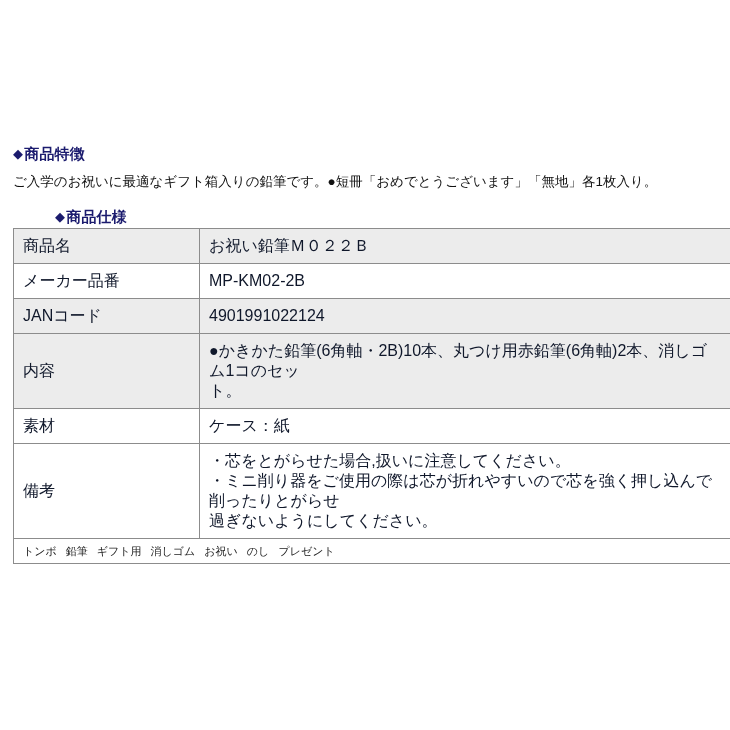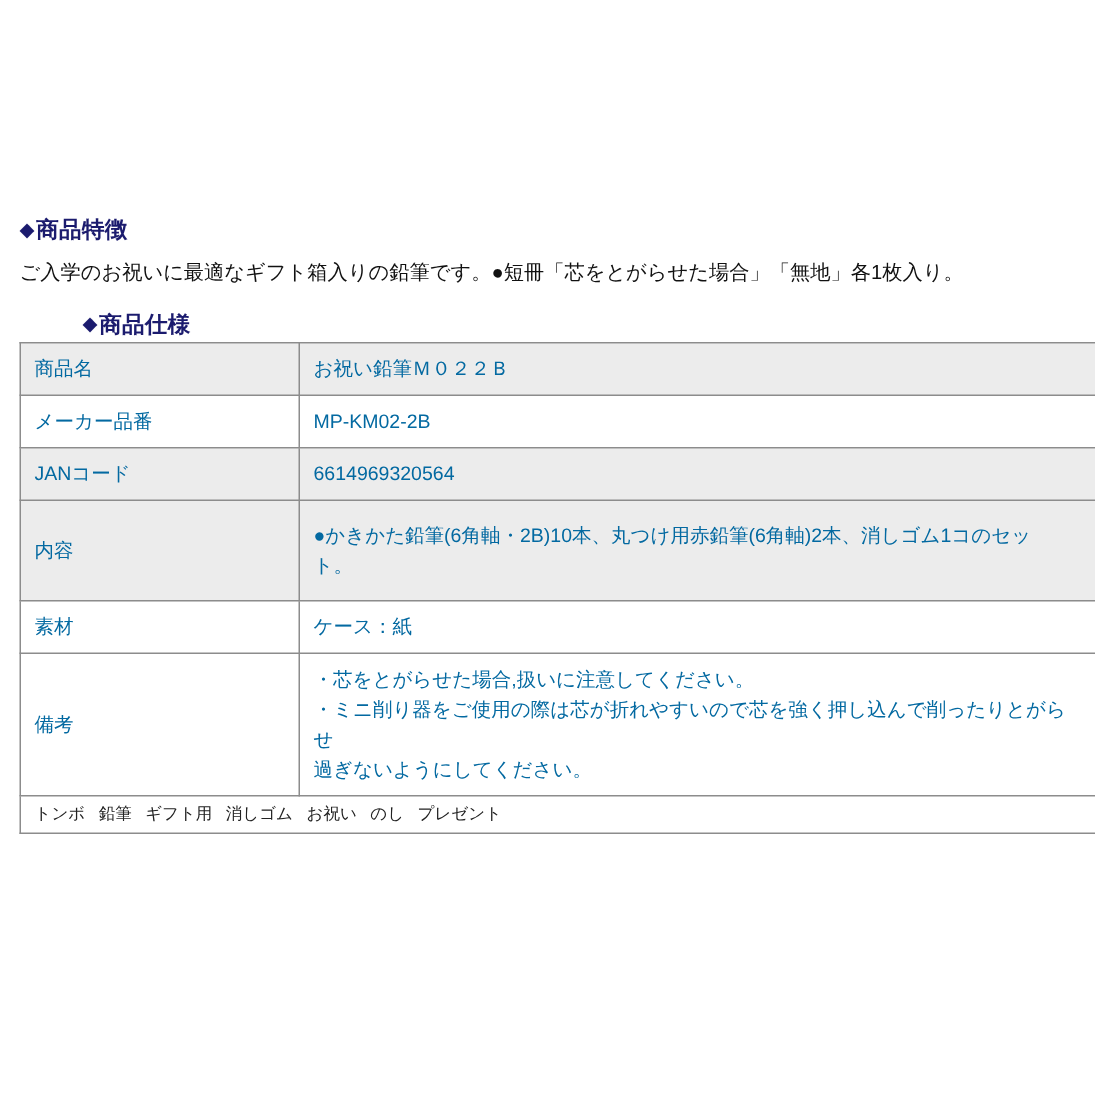--- a/index.html
+++ b/index.html
@@ -61,23 +61,23 @@
     position: absolute;
     left: 13px;
     top: 228px;
     width: 701px;
     border-collapse: collapse;
     table-layout: fixed;
     background: #ffffff;
   }
   .spec-table td {
     border: 1px solid #8c8c8c;
-    font-size: 13px;
+    font-size: 16px;
     line-height: 20px;
-    color: #0369a1;
+    color: #0f172a;
     vertical-align: middle;
     padding: 7px 9px;
   }
   .spec-table td.label {
     width: 167px;
     white-space: nowrap;
   }
   .spec-table td.value {
     width: 512px;
   }
@@ -110,21 +110,21 @@
 </style>
 </head>
 <body>
 
 <div class="page">
 
   <div class="section-heading" id="heading-features">
     <span class="diamond">◆</span><span>商品特徴</span>
   </div>
 
-  <div class="feature-text">ご入学のお祝いに最適なギフト箱入りの鉛筆です。●短冊「芯をとがらせた場合」「無地」各1枚入り。</div>
+  <div class="feature-text">ご入学のお祝いに最適なギフト箱入りの鉛筆です。●短冊「おめでとうございます」「無地」各1枚入り。</div>
 
   <div class="section-heading" id="heading-specs">
     <span class="diamond">◆</span><span>商品仕様</span>
   </div>
 
   <table class="spec-table">
     <tbody id="spec-table-body">
         <tr class="shaded">
           <td class="label">商品名</td>
           <td class="value">
@@ -133,21 +133,21 @@
         </tr>
         <tr class="plain">
           <td class="label">メーカー品番</td>
           <td class="value">
             <span class="line">MP-KM02-2B</span>
           </td>
         </tr>
         <tr class="shaded">
           <td class="label">JANコード</td>
           <td class="value">
-            <span class="line">6614969320564</span>
+            <span class="line">4901991022124</span>
           </td>
         </tr>
         <tr class="shaded tall">
           <td class="label">内容</td>
           <td class="value">
             <span class="line">●かきかた鉛筆(6角軸・2B)10本、丸つけ用赤鉛筆(6角軸)2本、消しゴム1コのセッ</span>
             <span class="line">ト。</span>
           </td>
         </tr>
         <tr class="plain">

